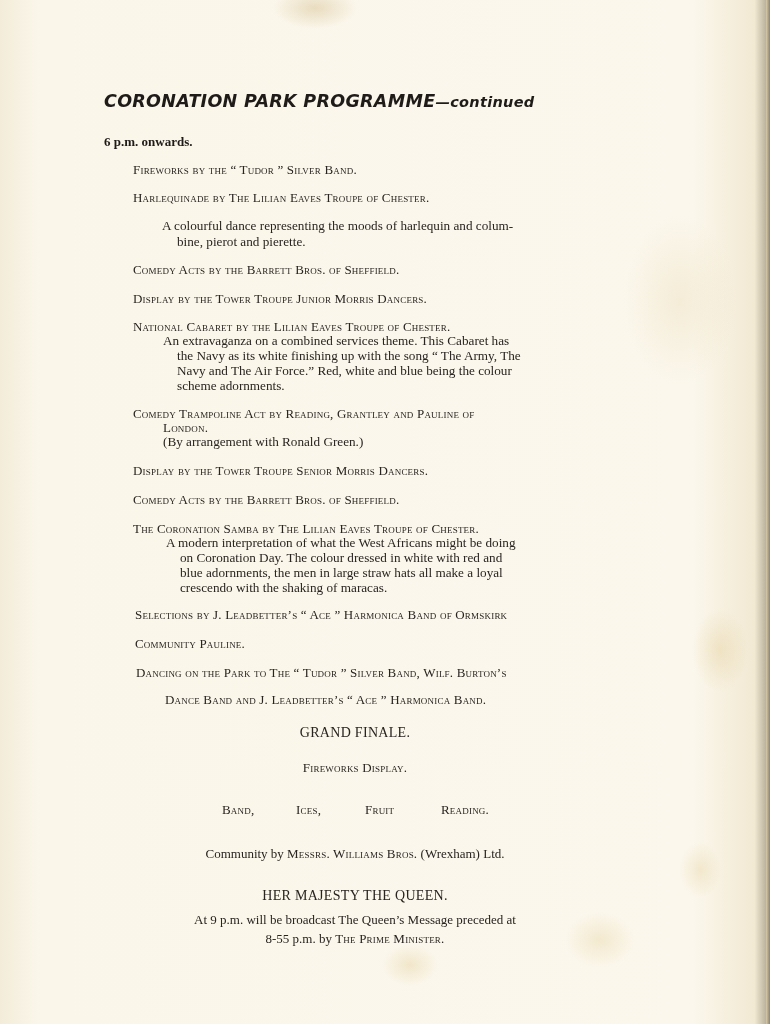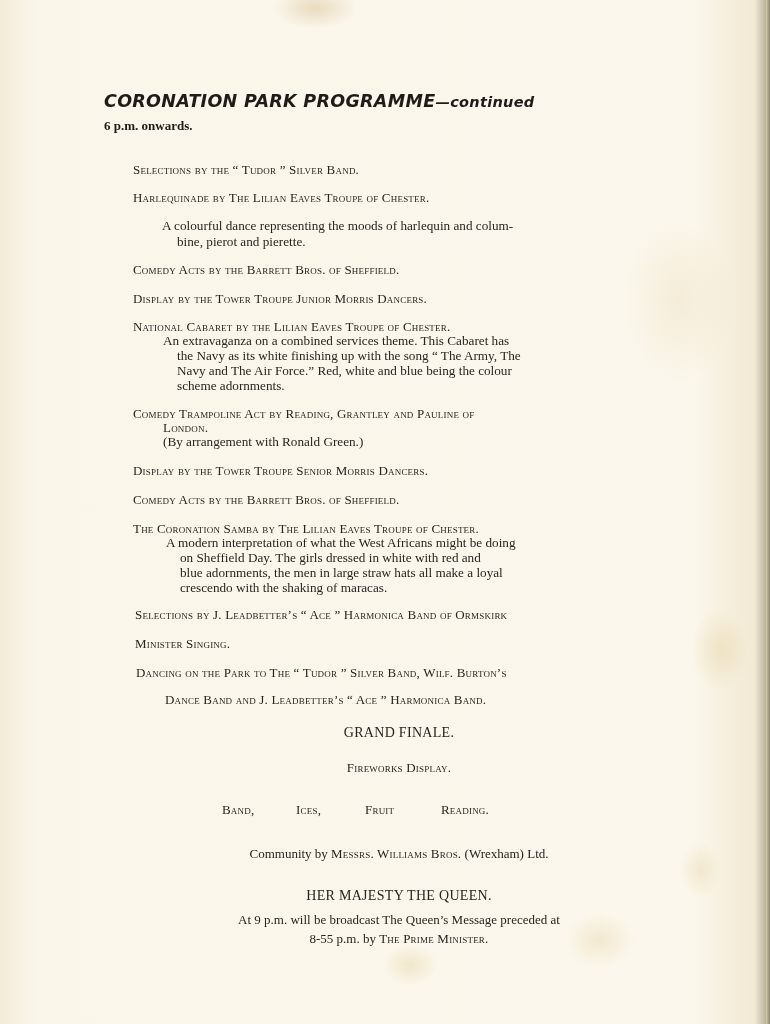--- a/index.html
+++ b/index.html
@@ -28,60 +28,60 @@
     .title {
       position: absolute; left: 104px; top: 91px;
       font-family: "DejaVu Sans", sans-serif;
       font-weight: bold; font-style: italic;
       font-size: 17.5px; letter-spacing: 0.3px;
       color: #1f1b18;
       white-space: nowrap;
     }
     .title .cont { font-size: 14.5px; }
     .time {
-      position: absolute; left: 104px; top: 118px;
+      position: absolute; left: 104px; top: 134px;
       font-weight: bold; font-size: 13px; color: #1f1b18;
     }
     .item {
       position: absolute; left: 133px;
       font-size: 13px; line-height: 15px;
       font-variant: small-caps;
       letter-spacing: 0.2px;
       white-space: nowrap;
     }
     .desc {
       position: absolute;
       font-size: 13.2px; line-height: 15px;
       white-space: nowrap;
       text-align: right;
     }
     .center {
       position: absolute; left: 0; width: 710px; text-align: center;
-      font-size: 13px; white-space: nowrap; padding-left: 44px;
+      font-size: 13px; white-space: nowrap;
     }
     .sc { font-variant: small-caps; letter-spacing: 0.2px; }
     .stalls {
       position: absolute; top: 802px; font-size: 13px;
       font-variant: small-caps; letter-spacing: 0.2px;
     }
     .caps { font-size: 14px; letter-spacing: 0.3px; }
   </style>
 </head>
 <body>
 
 <div class="page"></div>
 <div class="right-edge"></div>
 
 <div class="title">
   <span>CORONATION PARK PROGRAMME</span><span class="cont">—continued</span>
 </div>
 
 <div class="time">6 p.m. onwards.</div>
 
-<div class="item" style="top:162px">Selections by the “ Tudor ” Silver Band.</div>
+<div class="item" style="top:162px">Fireworks by the “ Tudor ” Silver Band.</div>
 
 <div class="item" style="top:190px">Harlequinade by The Lilian Eaves Troupe of Chester.</div>
 <div class="desc" style="left:162px; top:218px">A colourful dance representing the moods of harlequin and colum-</div>
 <div class="desc" style="left:177px; top:234px">bine, pierot and pierette.</div>
 
 <div class="item" style="top:262px">Comedy Acts by the Barrett Bros. of Sheffield.</div>
 
 <div class="item" style="top:291px">Display by the Tower Troupe Junior Morris Dancers.</div>
 
 <div class="item" style="top:319px">National Cabaret by the Lilian Eaves Troupe of Chester.</div>
@@ -93,27 +93,27 @@
 <div class="item" style="top:406px">Comedy Trampoline Act by Reading, Grantley and Pauline of</div>
 <div class="item" style="top:420px; left:163px">London.</div>
 <div class="desc" style="left:163px; top:434px">(By arrangement with Ronald Green.)</div>
 
 <div class="item" style="top:463px">Display by the Tower Troupe Senior Morris Dancers.</div>
 
 <div class="item" style="top:492px">Comedy Acts by the Barrett Bros. of Sheffield.</div>
 
 <div class="item" style="top:521px">The Coronation Samba by The Lilian Eaves Troupe of Chester.</div>
 <div class="desc" style="left:166px; top:535px">A modern interpretation of what the West Africans might be doing</div>
-<div class="desc" style="left:180px; top:550px">on Sheffield Day.  The girls dressed in white with red and</div>
+<div class="desc" style="left:180px; top:550px">on Coronation Day.  The colour dressed in white with red and</div>
 <div class="desc" style="left:180px; top:565px">blue adornments, the men in large straw hats all make a loyal</div>
 <div class="desc" style="left:180px; top:580px">crescendo with the shaking of maracas.</div>
 
 <div class="item" style="top:607px; left:135px">Selections by J. Leadbetter’s “ Ace ” Harmonica Band of Ormskirk</div>
 
-<div class="item" style="top:636px; left:135px">Minister Singing.</div>
+<div class="item" style="top:636px; left:135px">Community Pauline.</div>
 
 <div class="item" style="top:665px; left:136px">Dancing on the Park to The “ Tudor ” Silver Band, Wilf. Burton’s</div>
 <div class="item" style="top:692px; left:165px">Dance Band and J. Leadbetter’s “ Ace ” Harmonica Band.</div>
 
 <div class="center caps" style="top:725px">GRAND FINALE.</div>
 <div class="center sc" style="top:760px">Fireworks Display.</div>
 
 <span class="stalls" style="left:222px">Band,</span>
 <span class="stalls" style="left:296px">Ices,</span>
 <span class="stalls" style="left:365px">Fruit</span>

